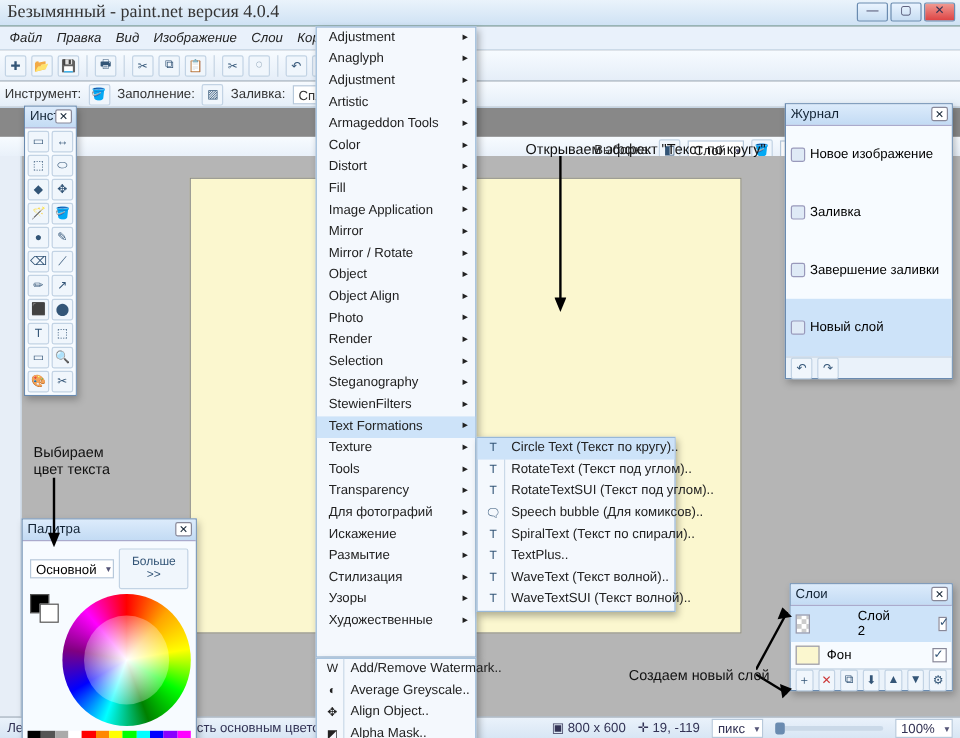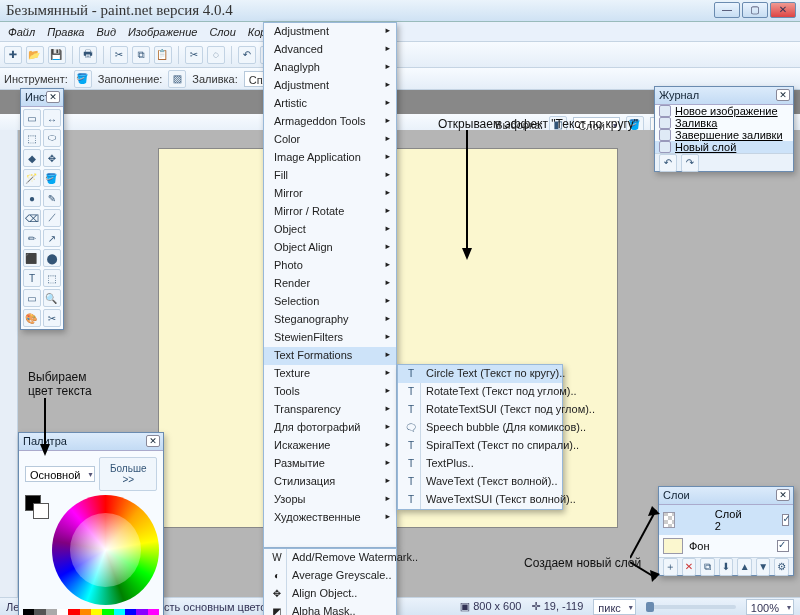--- a/index.html
+++ b/index.html
@@ -53,21 +53,21 @@
   .panel .phead { height:18px; background:linear-gradient(#dcebfb,#c3dbf4); padding:2px 4px; font-size:11px; color:#123; border-bottom:1px solid #aac; position:relative;}
   .panel .phead .pclose{position:absolute;right:3px;top:2px;width:14px;height:12px;border:1px solid #889; font-size:9px; text-align:center; line-height:10px; background:#fff;border-radius:2px;}
   .panel .pbody { background:#f7fbff; padding:4px;}
   .panel .pfoot { height:18px; border-top:1px solid #c5d4e3; background:#eaf2fa; display:flex; align-items:center; gap:4px; padding:0 4px;}
 
   .tools { left:20px; top:88px; width:44px;}
   .tools .grid{display:grid; grid-template-columns:repeat(2,18px); gap:2px; padding:2px;}
   .tools .grid .tbtn{width:18px;height:18px;}
 
   .journal { left:654px; top:86px; width:140px;}
-  .journal .item{padding:0 4px; display:flex; align-items:center; gap:4px;text-decoration:underline;}
+  .journal .item{padding:18px 4px; display:flex; align-items:center; gap:4px;}
   .journal .item.sel{background:#cde3f9;}
   .journal .ic{width:12px;height:12px;border:1px solid #99b;background:#dfeaf6;border-radius:2px;}
 
   .layers { left:658px; top:486px; width:136px;}
   .layers .item{padding:3px 4px; display:flex; align-items:center; gap:6px;}
   .layers .item.sel{background:#cde3f9;gap:40px;}
   .layers .thumb{width:20px;height:16px;border:1px solid #99a;}
   .layers .thumb.check{background:repeating-conic-gradient(#ccc 0 25%, #fff 0 50%) 0/8px 8px;}
   .layers .thumb.bg{background:#fbf7cf;}
   .layers .chk{margin-left:auto;}
@@ -171,28 +171,28 @@
   <span style="left:698px">900</span>
 </div>
 
 <div class="workspace">
   <div class="ruler-v"></div>
   <div class="canvas"></div>
 </div>
 
 <div class="menu-panel menu-main" id="mtop" style="height: 526px;">
     <div class="mi arrow">Adjustment</div>
-    <div class="mi arrow">Advanced</div>
     <div class="mi arrow">Anaglyph</div>
     <div class="mi arrow">Adjustment</div>
     <div class="mi arrow">Artistic</div>
     <div class="mi arrow">Armageddon Tools</div>
     <div class="mi arrow">Color</div>
+    <div class="mi arrow">Distort</div>
+    <div class="mi arrow">Fill</div>
     <div class="mi arrow">Image Application</div>
-    <div class="mi arrow">Fill</div>
     <div class="mi arrow">Mirror</div>
     <div class="mi arrow">Mirror / Rotate</div>
     <div class="mi arrow">Object</div>
     <div class="mi arrow">Object Align</div>
     <div class="mi arrow">Photo</div>
     <div class="mi arrow">Render</div>
     <div class="mi arrow">Selection</div>
     <div class="mi arrow">Steganography</div>
     <div class="mi arrow">StewienFilters</div>
     <div class="mi arrow hl">Text Formations</div>

